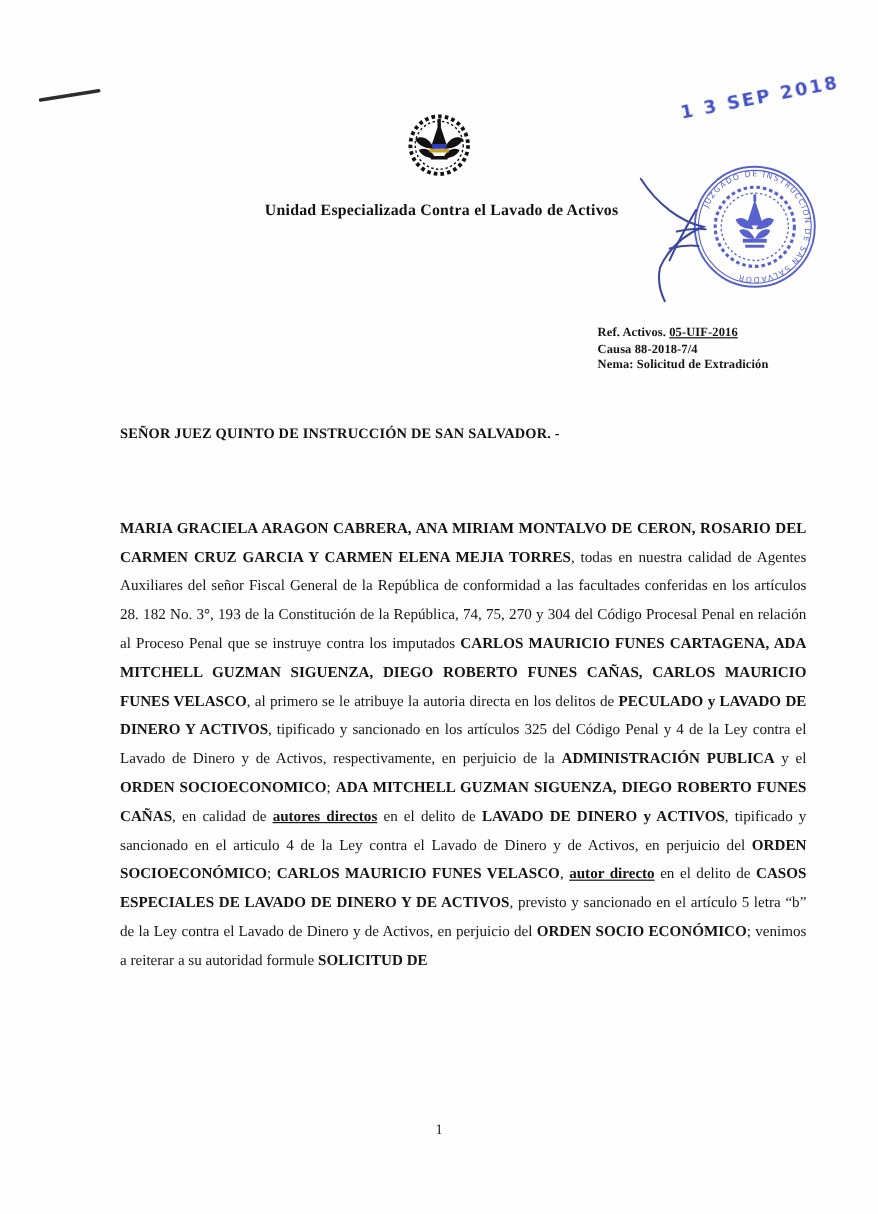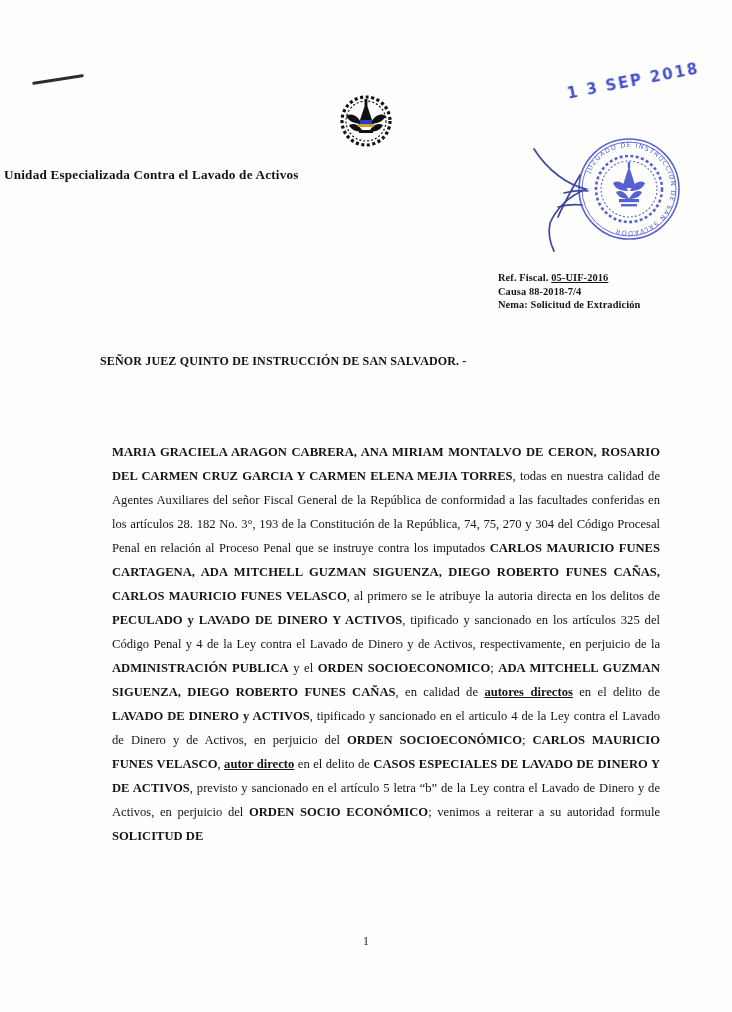--- a/index.html
+++ b/index.html
@@ -47,20 +47,21 @@
     width: 56px; height: 54px;
     position: relative;
   }
   .emblem svg { display:block; }
 
   
   .header-titles {
     position: absolute;
     left: 4px; right: 0;
     top: 168px;
+    text-align: center;
   }
   .header-titles .line1,
   .header-titles .line2 {
     font-family: "Liberation Serif", serif;
     font-weight: bold;
     font-size: 13.2px;
     letter-spacing: .2px;
     color: #121212;
     line-height: 1.0;
   }
@@ -134,21 +135,21 @@
     left: 100px;
     top: 428px;
     width: 572px;
     font-family: "Liberation Serif", serif;
     font-size: 12.6px;
     line-height: 24px;
     text-align: justify;
     text-justify: inter-word;
     color: #151515;
   }
-  .body-text p { margin: 12px; }
+  .body-text p { margin: 0; }
   .b  { font-weight: bold; }
   .u  { text-decoration: underline; }
 
   
   .page-number {
     position: absolute;
     left: 0; right: 0;
     top: 934px;
     text-align: center;
     font-family: "Liberation Serif", serif;
@@ -221,21 +222,21 @@
       <path d="M72 50 C66 46, 60 51, 57 58 C64 58, 70 56, 72 50 Z"></path>
       <path d="M43 59 C48 56, 53 60, 56 66 C50 66, 45 64, 43 59 Z"></path>
       <path d="M69 59 C64 56, 59 60, 56 66 C62 66, 67 64, 69 59 Z"></path>
       <rect x="46" y="66" width="20" height="3.2"></rect>
       <rect x="48" y="71" width="16" height="2.4"></rect>
     </g>
   </svg>
 
   <div class="ref-block">
     <div>
-      <span>Ref. Fiscal.</span>
+      <span>Ref. Activos.</span>
       <span class="u">05-UIF-2016</span>
     </div>
     <div>Causa 88-2018-7/4</div>
     <div>Nema: Solicitud de Extradición</div>
   </div>
 
   <div class="addressee">SEÑOR JUEZ QUINTO DE INSTRUCCIÓN DE SAN SALVADOR. -</div>
 
   <div class="body-text">
     <p><span class="b">MARIA GRACIELA ARAGON CABRERA, ANA MIRIAM MONTALVO DE CERON, ROSARIO DEL CARMEN CRUZ GARCIA Y CARMEN ELENA MEJIA TORRES</span><span>, todas en nuestra calidad de Agentes Auxiliares del señor Fiscal General de la República de conformidad a las facultades conferidas en los artículos 28. 182 No. 3°, 193 de la Constitución de la República, 74, 75, 270 y 304 del Código Procesal Penal en  relación al Proceso Penal que se instruye contra los imputados </span><span class="b">CARLOS MAURICIO FUNES CARTAGENA, ADA MITCHELL GUZMAN SIGUENZA, DIEGO ROBERTO FUNES CAÑAS, CARLOS MAURICIO FUNES VELASCO</span><span>, al primero se le atribuye la autoria directa en los delitos de </span><span class="b">PECULADO y LAVADO DE DINERO Y ACTIVOS</span><span>, tipificado y sancionado en los  artículos 325 del Código Penal  y 4 de la Ley contra el Lavado de Dinero y de Activos, respectivamente, en perjuicio de la </span><span class="b">ADMINISTRACIÓN PUBLICA</span><span> y el </span><span class="b">ORDEN SOCIOECONOMICO</span><span>; </span><span class="b">ADA MITCHELL GUZMAN SIGUENZA, DIEGO ROBERTO FUNES CAÑAS</span><span>, en calidad de </span><span class="u b">autores directos</span><span> en el delito de </span><span class="b">LAVADO DE DINERO y ACTIVOS</span><span>, tipificado y sancionado en el articulo 4 de la Ley contra el Lavado de Dinero y de Activos,  en perjuicio del </span><span class="b">ORDEN SOCIOECONÓMICO</span><span>; </span><span class="b">CARLOS MAURICIO FUNES VELASCO</span><span>, </span><span class="u b">autor directo</span><span> en el delito de </span><span class="b">CASOS ESPECIALES DE LAVADO DE DINERO Y DE ACTIVOS</span><span>, previsto y sancionado en el artículo 5 letra “b” de la Ley contra el Lavado de Dinero y de Activos, en perjuicio del </span><span class="b">ORDEN SOCIO ECONÓMICO</span><span>; venimos a reiterar a su autoridad formule </span><span class="b">SOLICITUD DE</span></p>

